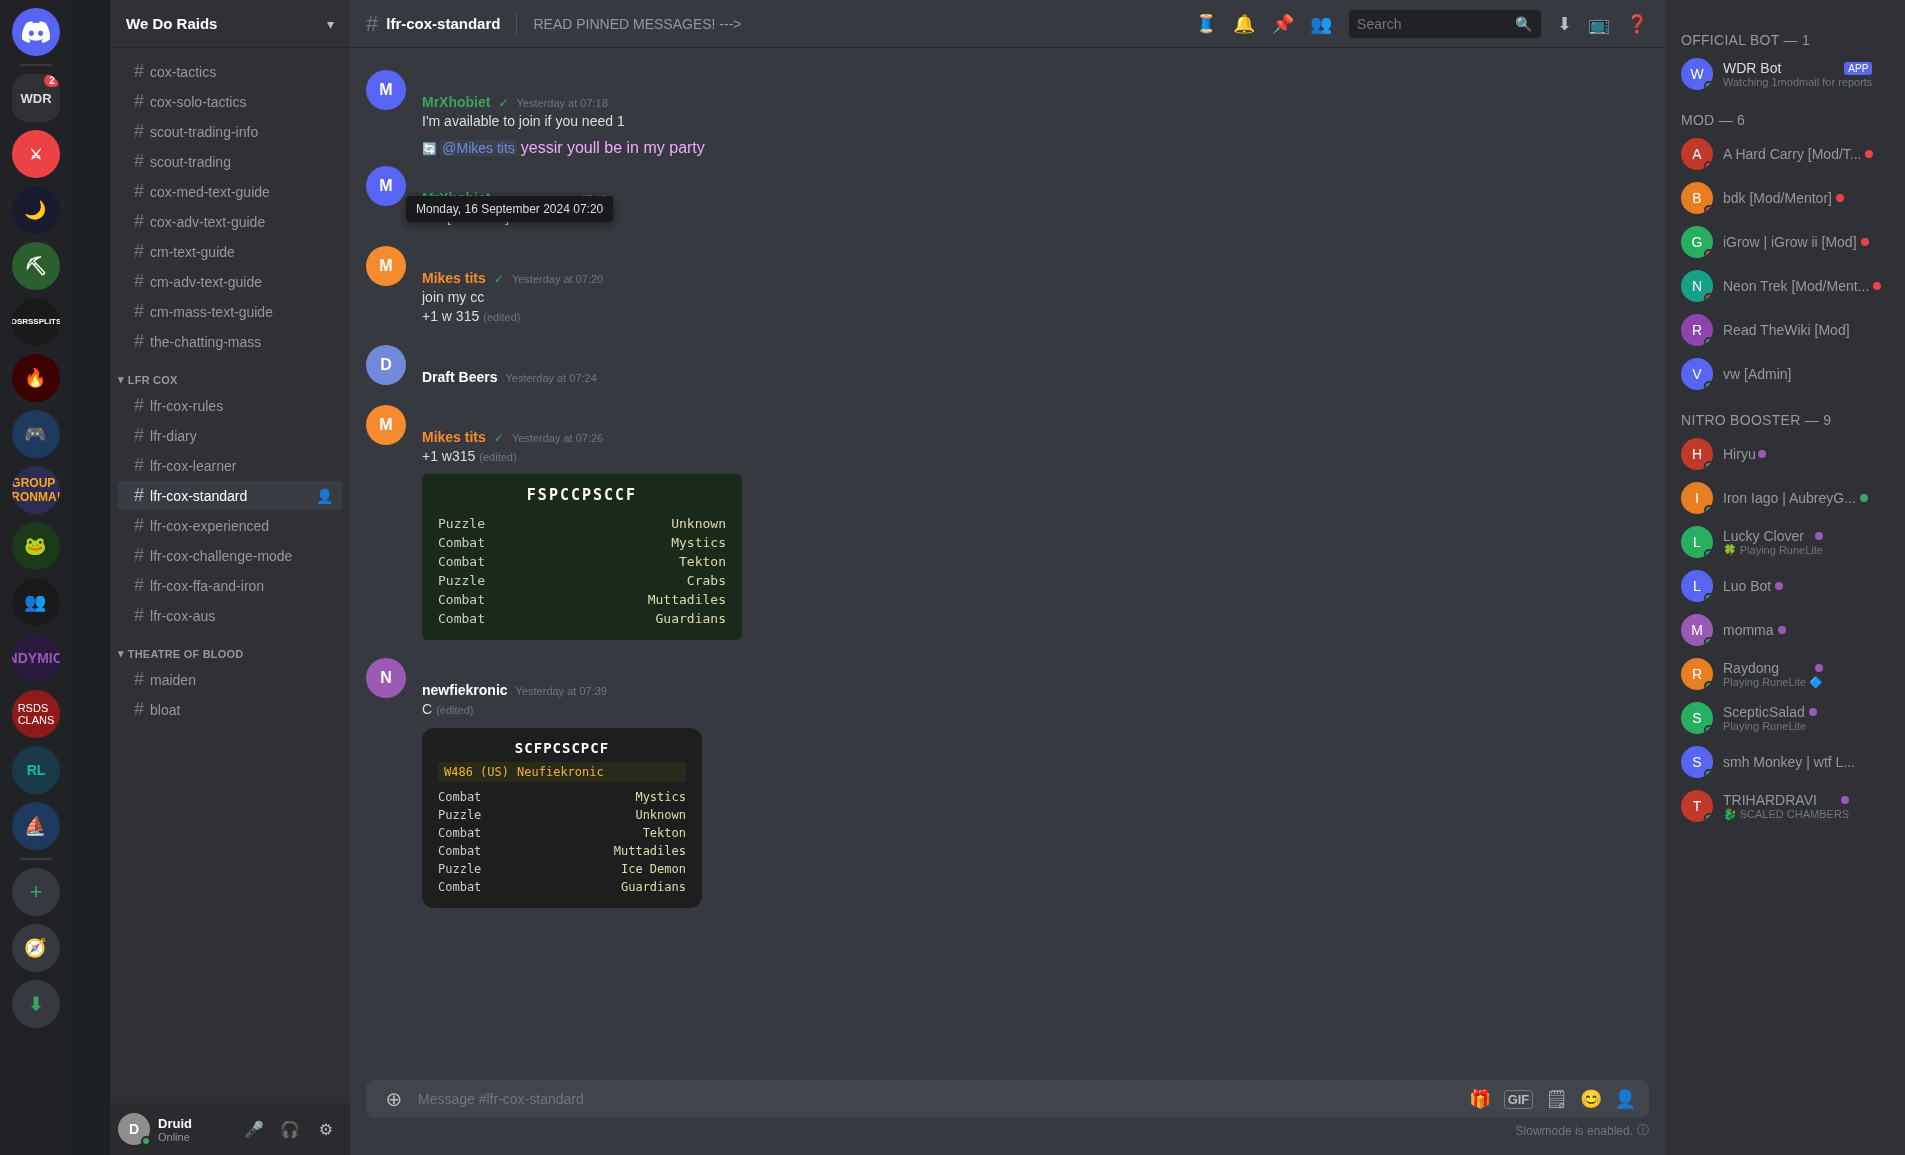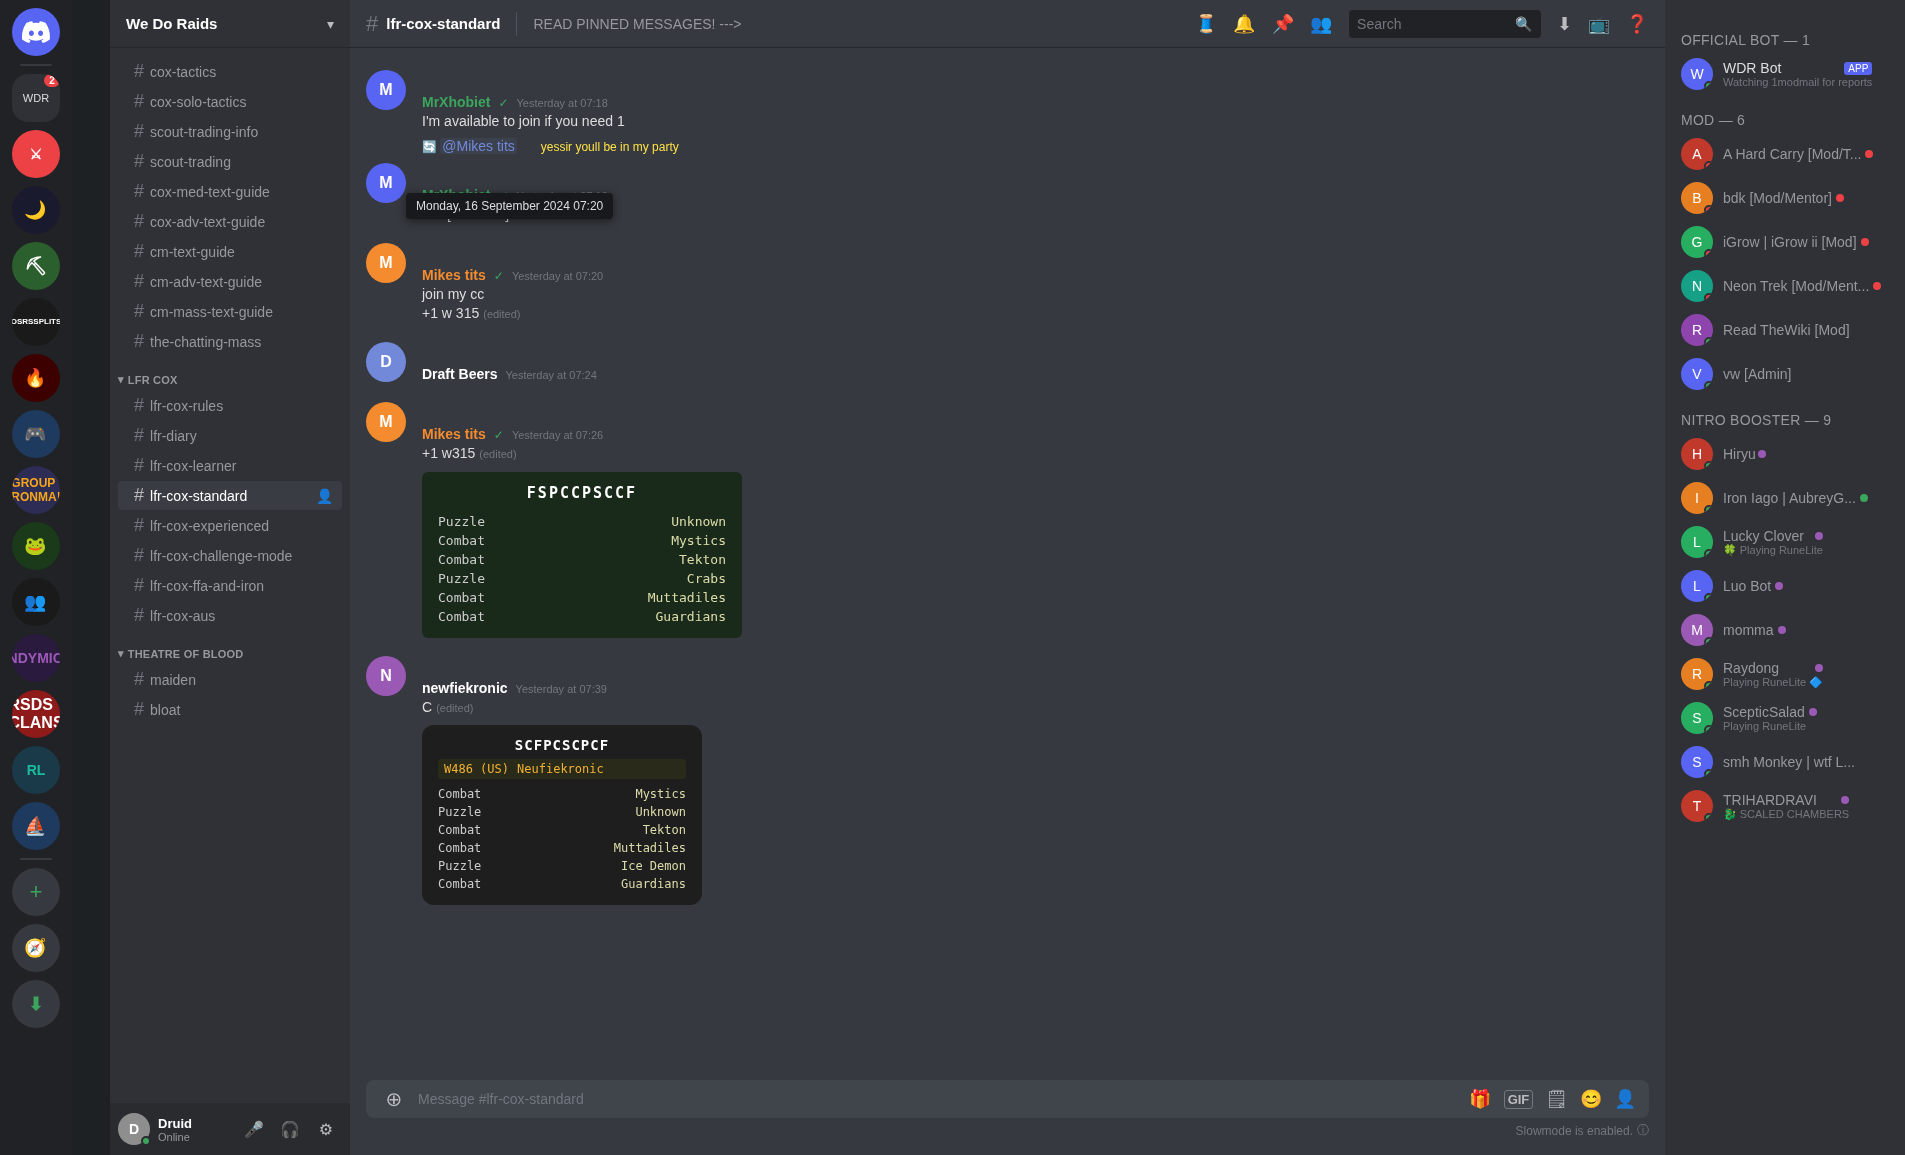--- a/index.html
+++ b/index.html
@@ -370,21 +370,21 @@
 <div class="server-list">
   <div class="server-icon si-discord" style="font-size:22px;">
     <svg width="28" height="22" viewBox="0 0 28 22" fill="white">
         <path d="M23.7 1.9A22.9 22.9 0 0017.9.3c-.3.5-.6 1.1-.8 1.7A21.2 21.2 0 0011 2c-.2-.6-.5-1.2-.8-1.7A22.9 22.9 0 004.3 1.9C.6 7.5-.4 13 .1 18.4a23 23 0 007 3.6c.6-.8 1.1-1.7 1.5-2.6-.8-.3-1.6-.7-2.4-1.1.2-.1.4-.3.6-.4a16.4 16.4 0 0014.3 0c.2.1.4.3.6.4-.7.4-1.5.8-2.4 1.1.4.9.9 1.8 1.5 2.6a23 23 0 007-3.6c.6-6.2-.9-11.7-4.1-16.5zM9.4 15.1c-1.4 0-2.5-1.3-2.5-2.8s1.1-2.8 2.5-2.8 2.5 1.3 2.5 2.8-1.1 2.8-2.5 2.8zm9.2 0c-1.4 0-2.5-1.3-2.5-2.8s1.1-2.8 2.5-2.8 2.5 1.3 2.5 2.8-1.1 2.8-2.5 2.8z"></path>
       </svg>
   </div>
   <div class="server-separator"></div>
 
   <div class="server-icon active" style="background:#2f3136; font-size:10px; font-weight:700; color:#aaa; border-radius:16px; position:relative;">
     <div class="badge">2</div>
-    <span style="color:#dcddde; font-size:11px; font-weight:400;">WDR</span>
+    <span style="color:#dcddde; font-size:13px; font-weight:700;">WDR</span>
   </div>
 
   <div class="server-icon" style="background:#ed4245; overflow:hidden;">
     <svg width="32" height="32" viewBox="0 0 32 32" fill="none">
         <circle cx="16" cy="16" r="16" fill="#ed4245"></circle>
         <text x="50%" y="55%" text-anchor="middle" dominant-baseline="middle" fill="white" font-size="14" font-weight="bold">⚔</text>
       </svg>
   </div>
   <div class="server-icon" style="background:#1a1a2e;">
     <span style="color:#f0b232; font-size:18px;">🌙</span>
@@ -409,21 +409,21 @@
   <div class="server-icon" style="background:#1a3a1a;">
     <span style="font-size:18px;">🐸</span>
   </div>
   <div class="server-icon" style="background:#1a1a1a;">
     <span style="font-size:18px;">👥</span>
   </div>
   <div class="server-icon" style="background:#2a1a3e;">
     <span style="font-size:14px; font-weight:bold; color:#9b59b6;">ENDYMION</span>
   </div>
   <div class="server-icon" style="background:#8e1a1a;">
-    <span style="font-size:16px; font-weight:700; color:#fff;">RSDS<br>CLANS</span>
+    <span style="font-size:11px; font-weight:400; color:#fff;">RSDS<br>CLANS</span>
   </div>
   <div class="server-icon" style="background:#1a3a4a;">
     <span style="font-size:14px; font-weight:bold; color:#1abc9c;">RL</span>
   </div>
   <div class="server-icon" style="background:#1e3a5f;">
     <span style="font-size:18px;">⛵</span>
   </div>
 
   <div class="server-separator"></div>
   <div class="server-icon" style="background:#36393f; border-radius:50%;">
@@ -590,21 +590,21 @@
         <div class="message-text">I'm available to join if you need 1</div>
       </div>
 
     </div>
 
     <div class="message-group" style="padding-left: 72px; padding-top: 1px; padding-bottom: 1px;">
       <div class="message-content">
         <div class="message-text">
           <span style="color:#b9bbbe; font-size:12px;">🔄 </span>
           <span class="message-mention">@Mikes tits</span>
-          <span style="color:#fde047; font-size:12px;margin-left:20px;"> yessir youll be in my party</span>
+          <span style="color:#f0abfc; font-size:16px;"> yessir youll be in my party</span>
         </div>
       </div>
     </div>
 
     <div class="message-group" style="position:relative;">
       <div class="message-avatar" style="background: #5865f2;">M</div>
       <div class="message-content">
         <div class="message-header">
           <span class="message-author green">MrXhobiet</span>
           <span class="verified-badge">✓</span>

